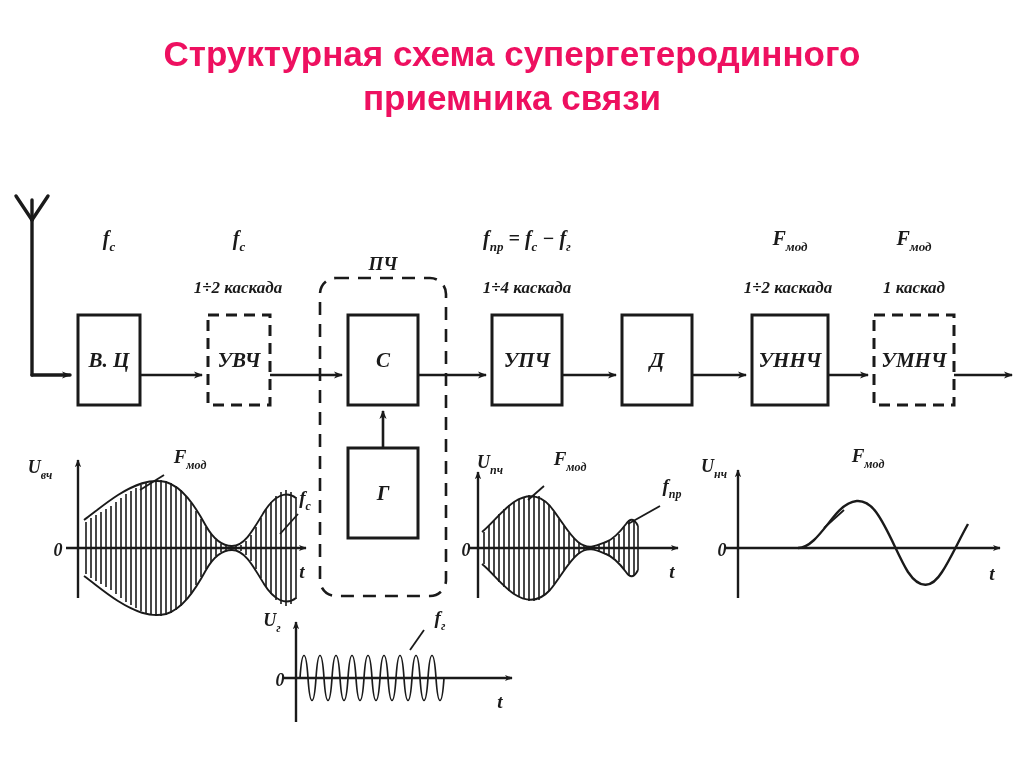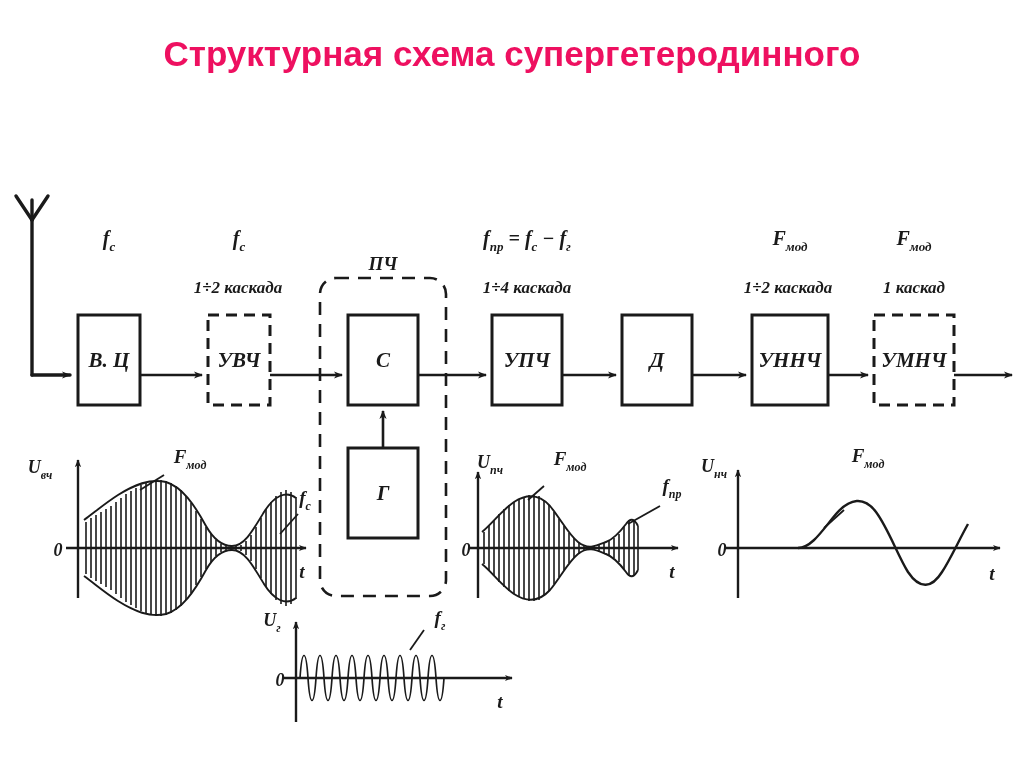--- a/index.html
+++ b/index.html
@@ -168,20 +168,21 @@
     fill: none;
   }
 </style>
 </head>
 <body>
 
 <div id="page">
 
   <div class="title-block">
     <span class="title-line-1">Структурная схема супергетеродинного</span>
+    <span class="title-line-2">приемника связи</span>
   </div>
 
   <svg id="diagram" viewBox="0 0 1024 600">
 
     <defs>
       <marker id="arrow" markerWidth="9" markerHeight="9" refX="8" refY="4.2" orient="auto" markerUnits="userSpaceOnUse">
         <path d="M0,0.6 L9,4.2 L0,7.8 L2.4,4.2 Z" fill="#1a1a1a"></path>
       </marker>
       <marker id="arrowsm" markerWidth="8" markerHeight="8" refX="7.2" refY="3.8" orient="auto" markerUnits="userSpaceOnUse">
         <path d="M0,0.6 L8,3.8 L0,7 L2.2,3.8 Z" fill="#1a1a1a"></path>

